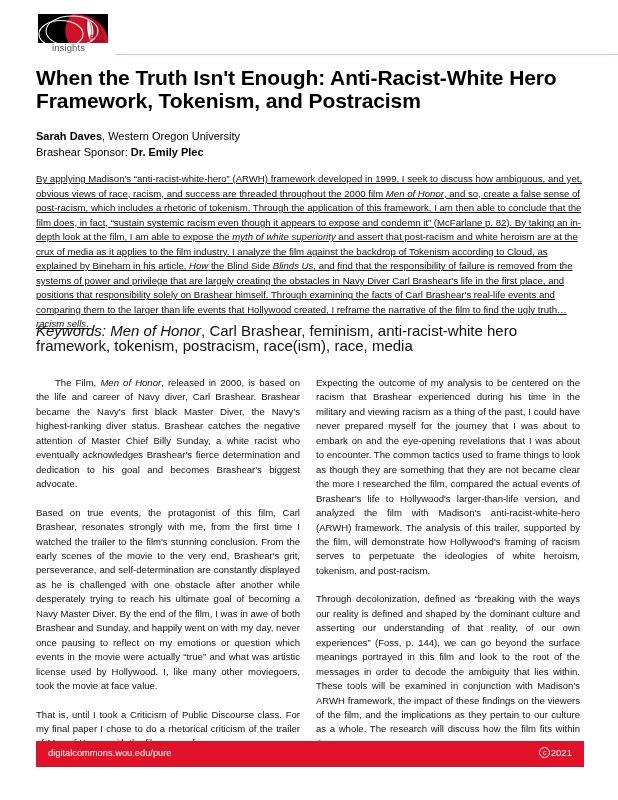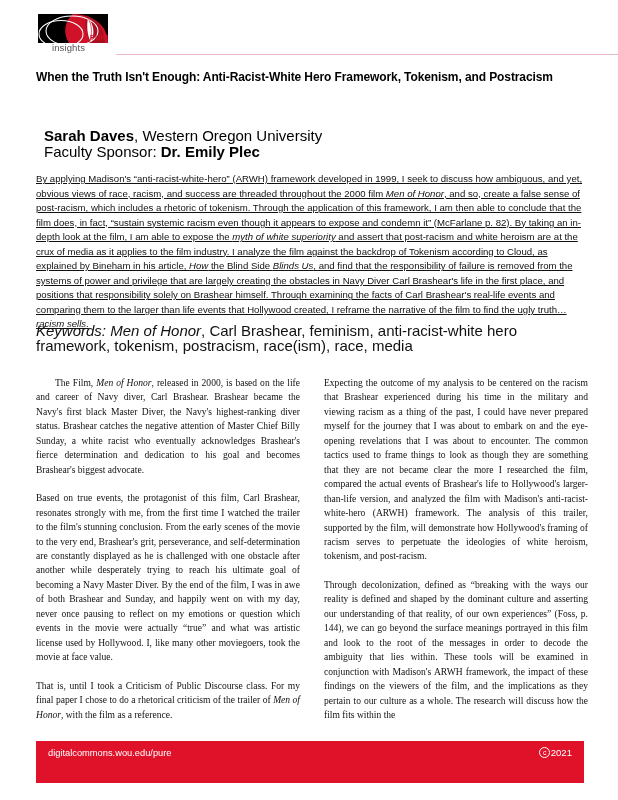--- a/index.html
+++ b/index.html
@@ -70,34 +70,34 @@
     height: 1px;
     background: #e8b9c2;
   }
 
   
   .title {
     position: absolute;
     left: 36px;
     top: 66px;
     width: 548px;
-    font-size: 12px;
+    font-size: 21px;
     font-weight: bold;
     line-height: 23px;
     letter-spacing: -0.1px;
     color: #000;
   }
 
   
   .authors {
     position: absolute;
-    left: 44px;
+    left: 36px;
     top: 128px;
     width: 500px;
-    font-size: 15px;
+    font-size: 11px;
     line-height: 16px;
   }
   .authors .line { white-space: nowrap; }
   .authors b { font-weight: bold; }
 
   
   .abstract {
     position: absolute;
     left: 36px;
     top: 172px;
@@ -127,32 +127,32 @@
   .col {
     position: absolute;
     top: 376px;
     width: 264px;
     font-size: 9.55px;
     line-height: 14.45px;
     text-align: justify;
     color: #111;
   }
   .col-left  { left: 36px; }
-  .col-right { left: 324px; }
-  .col p { margin: 0 0 14px 0; font-family: Liberation Serif, serif; }
+  .col-right { left: 316px; }
+  .col p { margin: 0 0 14px 0; }
   .col p.indent { text-indent: 19px; }
   .col i { font-style: italic; }
 
   
   .footer-bar {
     position: absolute;
     left: 36px;
     top: 741px;
     width: 548px;
-    height: 42px;
+    height: 26px;
     background: #e0122a;
   }
   .footer-url {
     position: absolute;
     left: 12px;
     top: 7px;
     font-size: 9.3px;
     color: #ffffff;
     white-space: nowrap;
   }
@@ -198,21 +198,21 @@
       <div class="logo-insights">insights</div>
     </div>
 
     <div class="masthead-rule"></div>
   </div>
 
   <div class="title">When the Truth Isn't Enough: Anti-Racist-White Hero Framework, Tokenism, and Postracism</div>
 
   <div class="authors">
     <div class="line"><b>Sarah Daves</b><span>, Western Oregon University</span></div>
-    <div class="line"><span>Faculty Sponsor: </span><b>Dr. Emily Plec</b></div>
+    <div class="line"><span>Brashear Sponsor: </span><b>Dr. Emily Plec</b></div>
   </div>
 
   <div class="abstract"><span>By applying Madison's “anti-racist-white-hero” (ARWH) framework developed in 1999, I seek to discuss how ambiguous, and yet, obvious views of race, racism, and success are threaded throughout the 2000 film </span><i>Men of Honor</i><span>, and so, create a false sense of post-racism, which includes a rhetoric of tokenism. Through the application of this framework, I am then able to conclude that the film does, in fact, “sustain systemic racism even though it appears to expose and condemn it” (McFarlane p. 82). By taking an in-depth look at the film, I am able to expose the </span><i>myth of white superiority</i><span> and assert that post-racism and white heroism are at the crux of media as it applies to the film industry. I analyze the film against the backdrop of Tokenism according to Cloud, as explained by Bineham in his article, </span><i>How</i><span> the Blind Side </span><i>Blinds Us</i><span>, and find that the responsibility of failure is removed from the systems of power and privilege that are largely creating the obstacles in Navy Diver Carl Brashear's life in the first place, and positions that responsibility solely on Brashear himself. Through examining the facts of Carl Brashear's real-life events and comparing them to the larger than life events that Hollywood created, I reframe the narrative of the film to find the ugly truth…</span><i>racism sells</i><span>.</span></div>
 
   <div class="keywords"><span class="kw-label">Keywords: </span><i>Men of Honor</i><span>, Carl Brashear, feminism, anti-racist-white hero framework, tokenism, postracism, race(ism), race, media</span></div>
 
   <div class="col col-left">
       <p class="indent"><span>The Film, </span><i>Men of Honor</i><span>, released in 2000, is based on the life and career of Navy diver, Carl Brashear. Brashear became the Navy's first black Master Diver, the Navy's highest-ranking diver status. Brashear catches the negative attention of Master Chief Billy Sunday, a white racist who eventually acknowledges Brashear's fierce determination and dedication to his goal and becomes Brashear's biggest advocate.</span></p>
       <p><span>Based on true events, the protagonist of this film, Carl Brashear, resonates strongly with me, from the first time I watched the trailer to the film's stunning conclusion. From the early scenes of the movie to the very end, Brashear's grit, perseverance, and self-determination are constantly displayed as he is challenged with one obstacle after another while desperately trying to reach his ultimate goal of becoming a Navy Master Diver. By the end of the film, I was in awe of both Brashear and Sunday, and happily went on with my day, never once pausing to reflect on my emotions or question which events in the movie were actually “true” and what was artistic license used by Hollywood. I, like many other moviegoers, took the movie at face value.</span></p>
       <p><span>That is, until I took a Criticism of Public Discourse class. For my final paper I chose to do a rhetorical criticism of the trailer of </span><i>Men of Honor</i><span>, with the film as a reference.</span></p>

